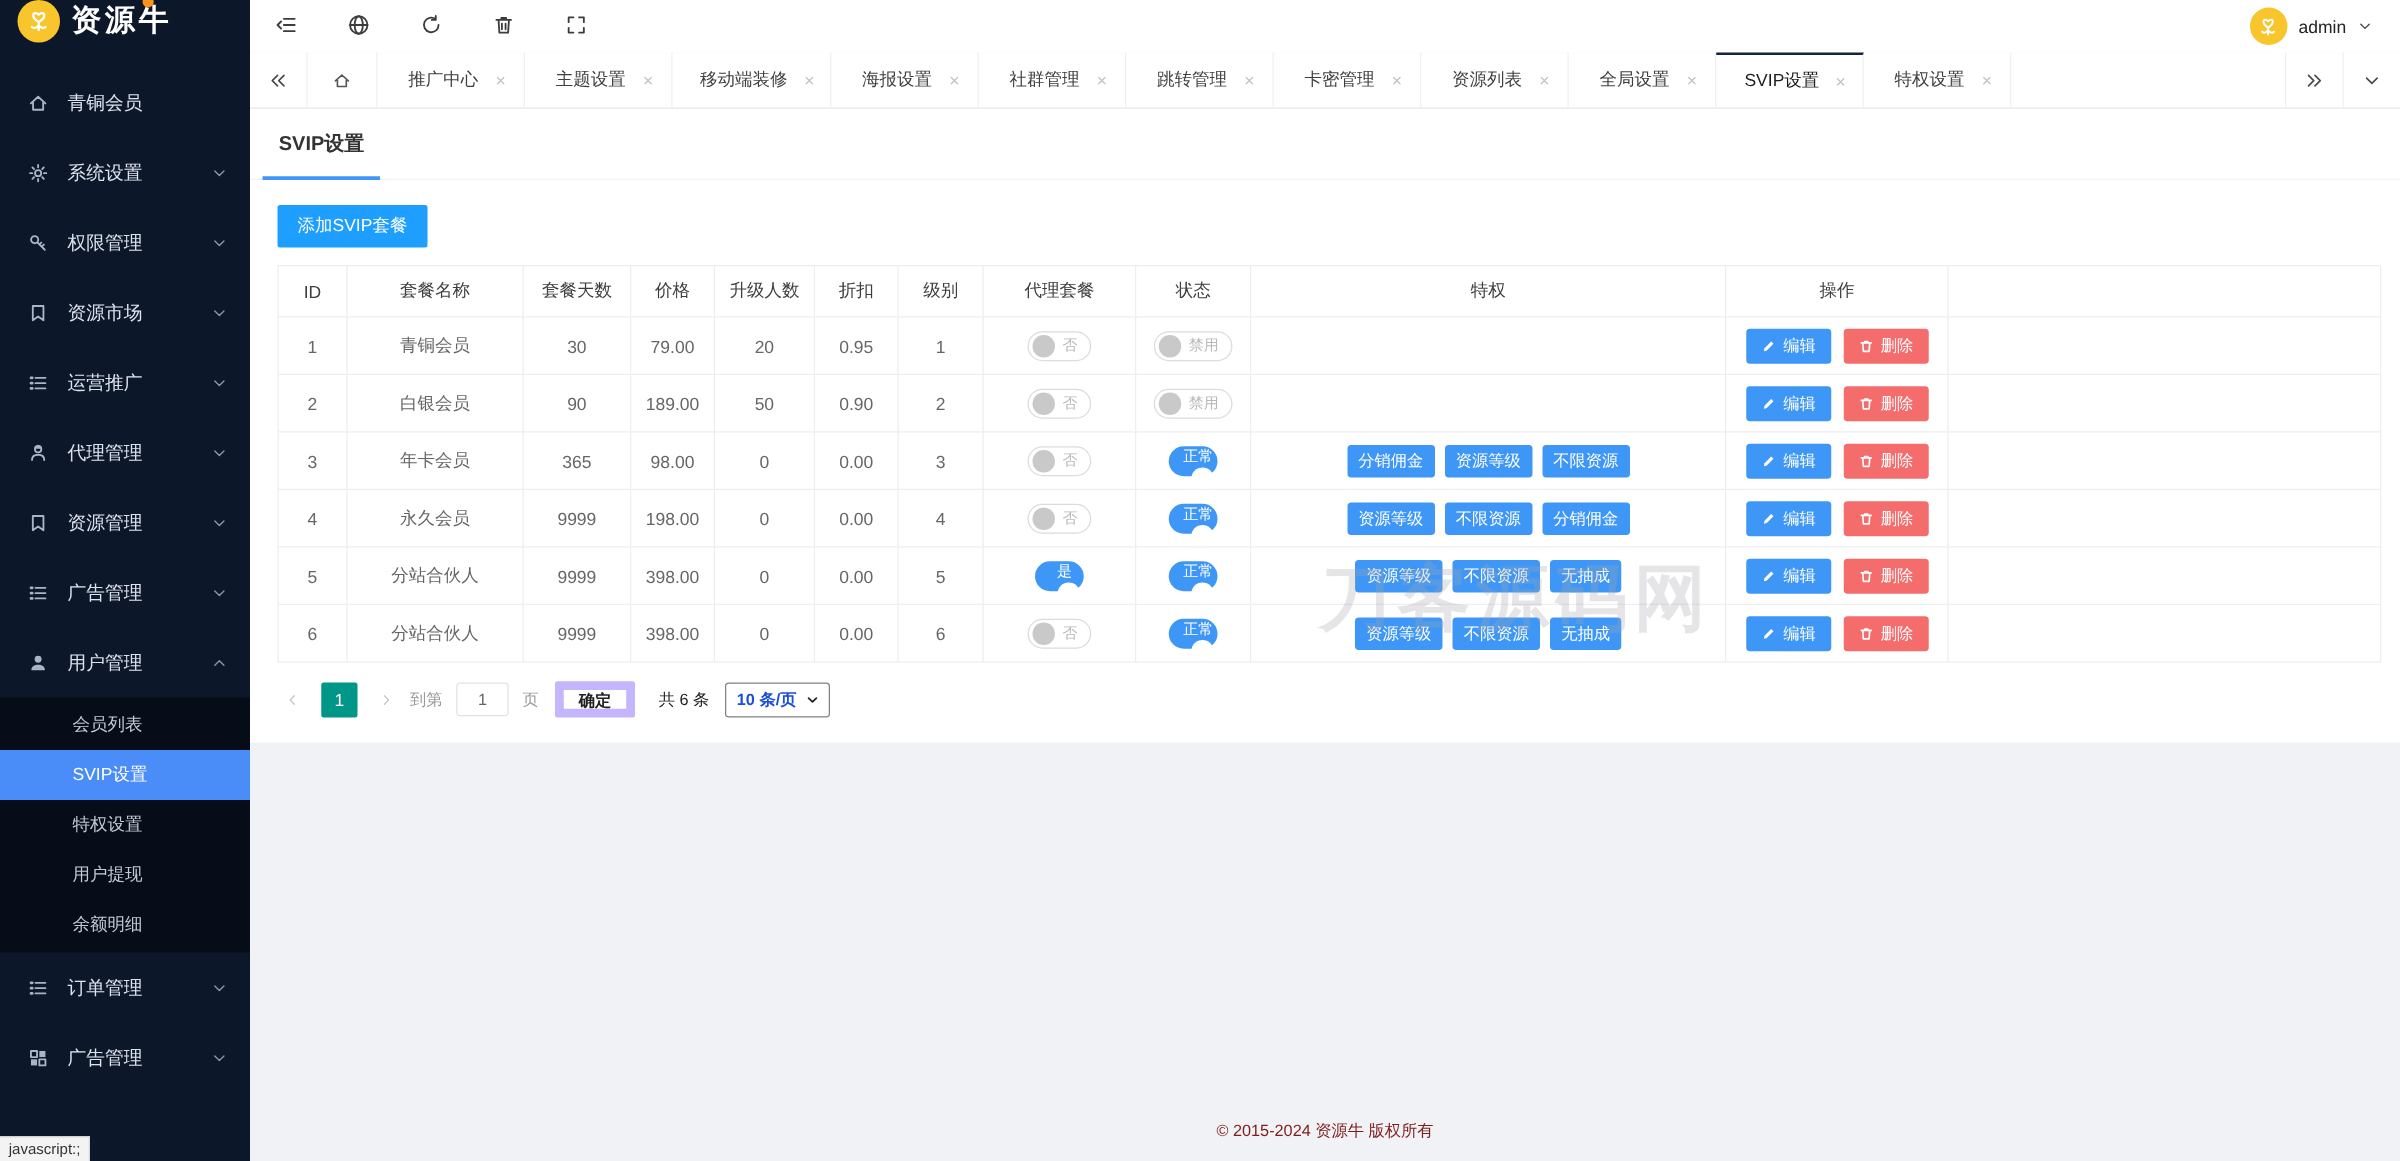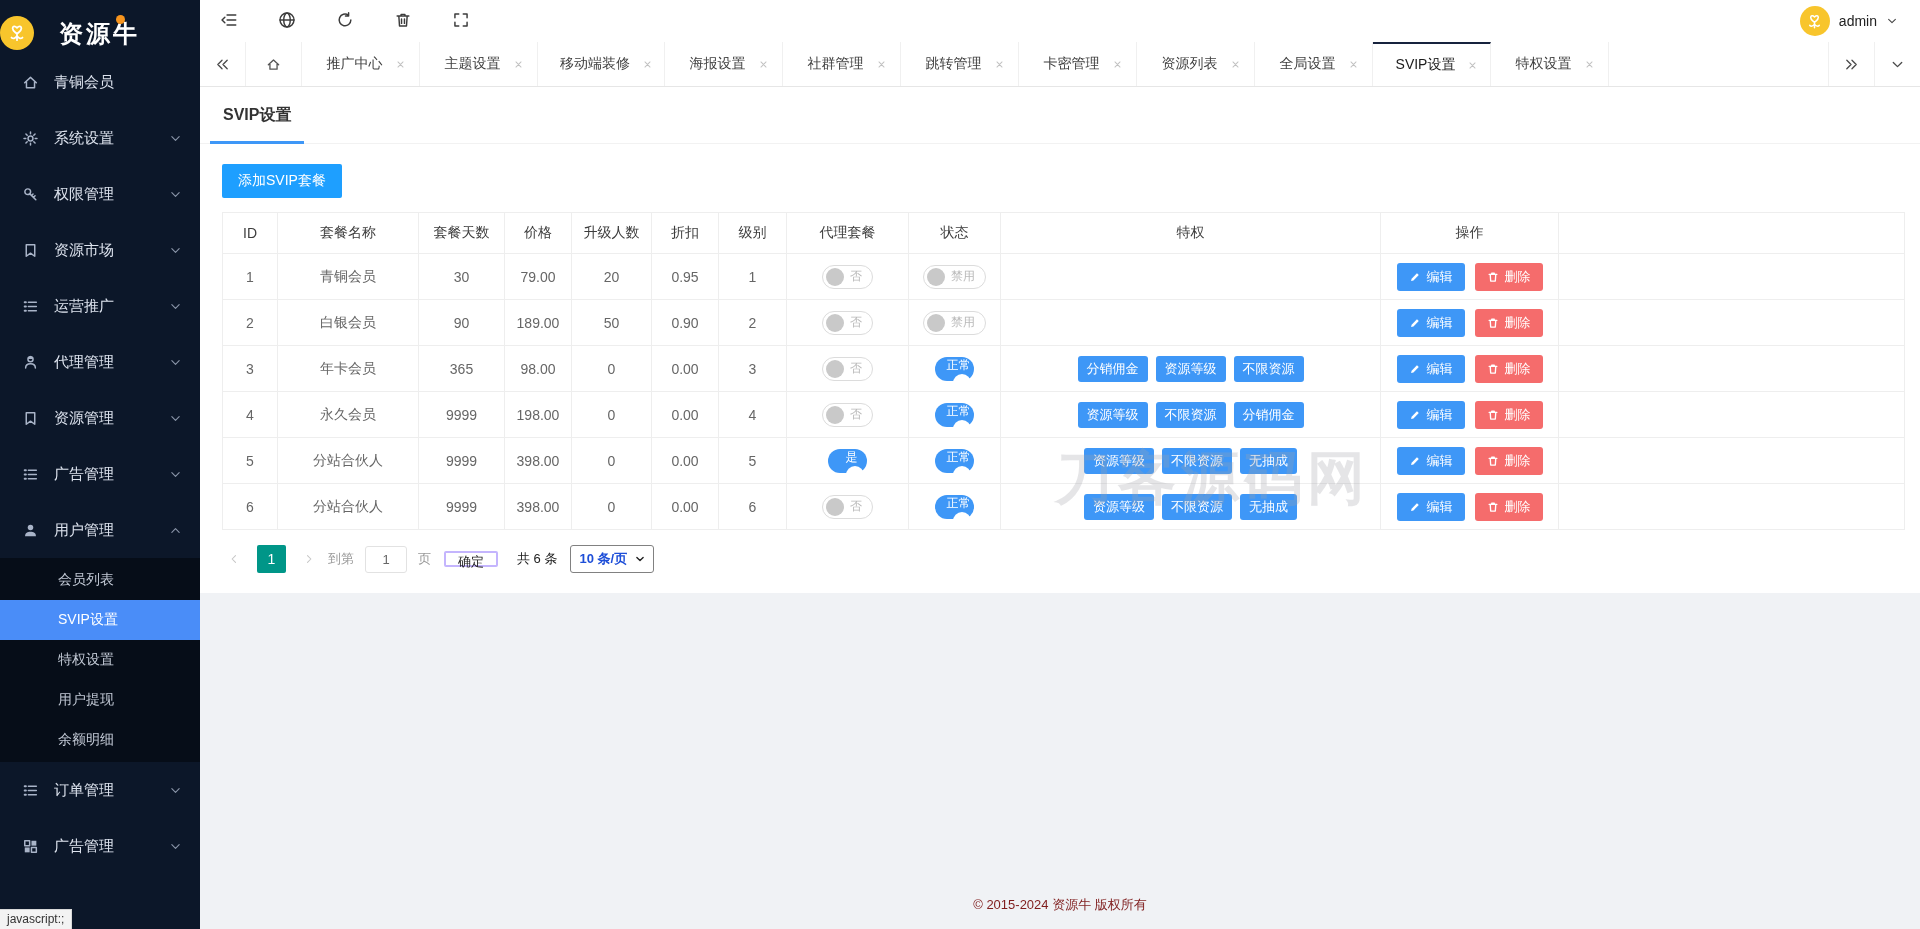--- a/index.html
+++ b/index.html
@@ -2,21 +2,21 @@
 <html><head>
 <meta charset="utf-8">
 <style>
   * { box-sizing: border-box; margin: 0; padding: 0; }
   html,body { width:1920px; height:929px; overflow:hidden;
     font-family:"Liberation Sans","DejaVu Sans",sans-serif; }
   .app { display:flex; width:100%; height:100%; position:relative; background:#f0f2f5; }
 
   
   .sidebar { width:200px; flex:none; background:#0c1729; color:#cfd6e4; position:relative; z-index:2; }
-  .logo { height:50px; display:flex; align-items:flex-end; gap:25px; }
+  .logo { height:50px; display:flex; align-items:flex-start; gap:9px; padding-left:14px; }
   .logo-mark { width:34px; height:34px; border-radius:50%; background:#f8c52c; flex:none;
     display:flex; align-items:center; justify-content:center; color:#fff; }
   .logo-mark svg { width:22px; height:22px; fill:none; stroke:currentColor; stroke-width:1.3;
     stroke-linecap:round; stroke-linejoin:round; }
   .brand { color:#fff; font-size:24px; font-weight:bold; letter-spacing:3px; position:relative; }
   .brand::after { content:""; position:absolute; top:-3px; left:57px; width:9px; height:9px;
     border-radius:50%; background:#f7941d; }
   .menu { margin-top:4px; }
   .side-item { height:56px; display:flex; align-items:center; padding:0 18px 0 22px;
     cursor:pointer; color:#dde3ee; font-size:15px; }
@@ -101,22 +101,22 @@
   .pager { display:flex; align-items:center; gap:7px; margin:15px 0 0; padding-bottom:20px;
     font-size:13px; color:#666; }
   .pg-arrow { width:24px; height:26px; display:flex; align-items:center; justify-content:center;
     color:#c6c6c6; cursor:pointer; background:none; border:none; }
   .pg-arrow .ico { width:12px; height:12px; }
   .pg-num { width:29px; height:28px; background:#009688; color:#fff; display:flex;
     align-items:center; justify-content:center; border-radius:2px; font-size:14px; cursor:pointer; margin:0 4px; }
   .pg-jump-label, .pg-page-label { color:#9a9a9a; }
   .pg-input { width:42px; height:27px; border:1px solid #e2e2e2; border-radius:3px;
     text-align:center; font-size:13px; color:#666; margin:0 4px; }
-  .pg-confirm { height:16px; padding:0 12px; background:#fff; border:2px solid #c4b5fd;
-    border-radius:2px; font-size:13px; color:#222; font-weight:normal; cursor:pointer; margin:0 6px; }
+  .pg-confirm { height:29px; padding:0 12px; background:#fff; border:7px solid #c4b5fd;
+    border-radius:2px; font-size:13px; color:#222; font-weight:bold; cursor:pointer; margin:0 6px; }
   .pg-total { color:#222; margin:0 6px; }
   .pg-size { display:flex; align-items:center; gap:8px; height:28px; padding:0 8px;
     border:1px solid #818181; border-radius:3px; color:#1d4ed8; font-size:13px; cursor:pointer;
     background:#fff; font-weight:bold; }
   .pg-size .ico { width:10px; height:10px; color:#222; }
 
   .spacer { flex:1; }
   .footer { text-align:center; color:#7f1d1d; font-size:13px; padding:0 0 15px; }
 
   .watermark { position:absolute; left:855px; top:440px; font-size:58px; font-weight:bold;

